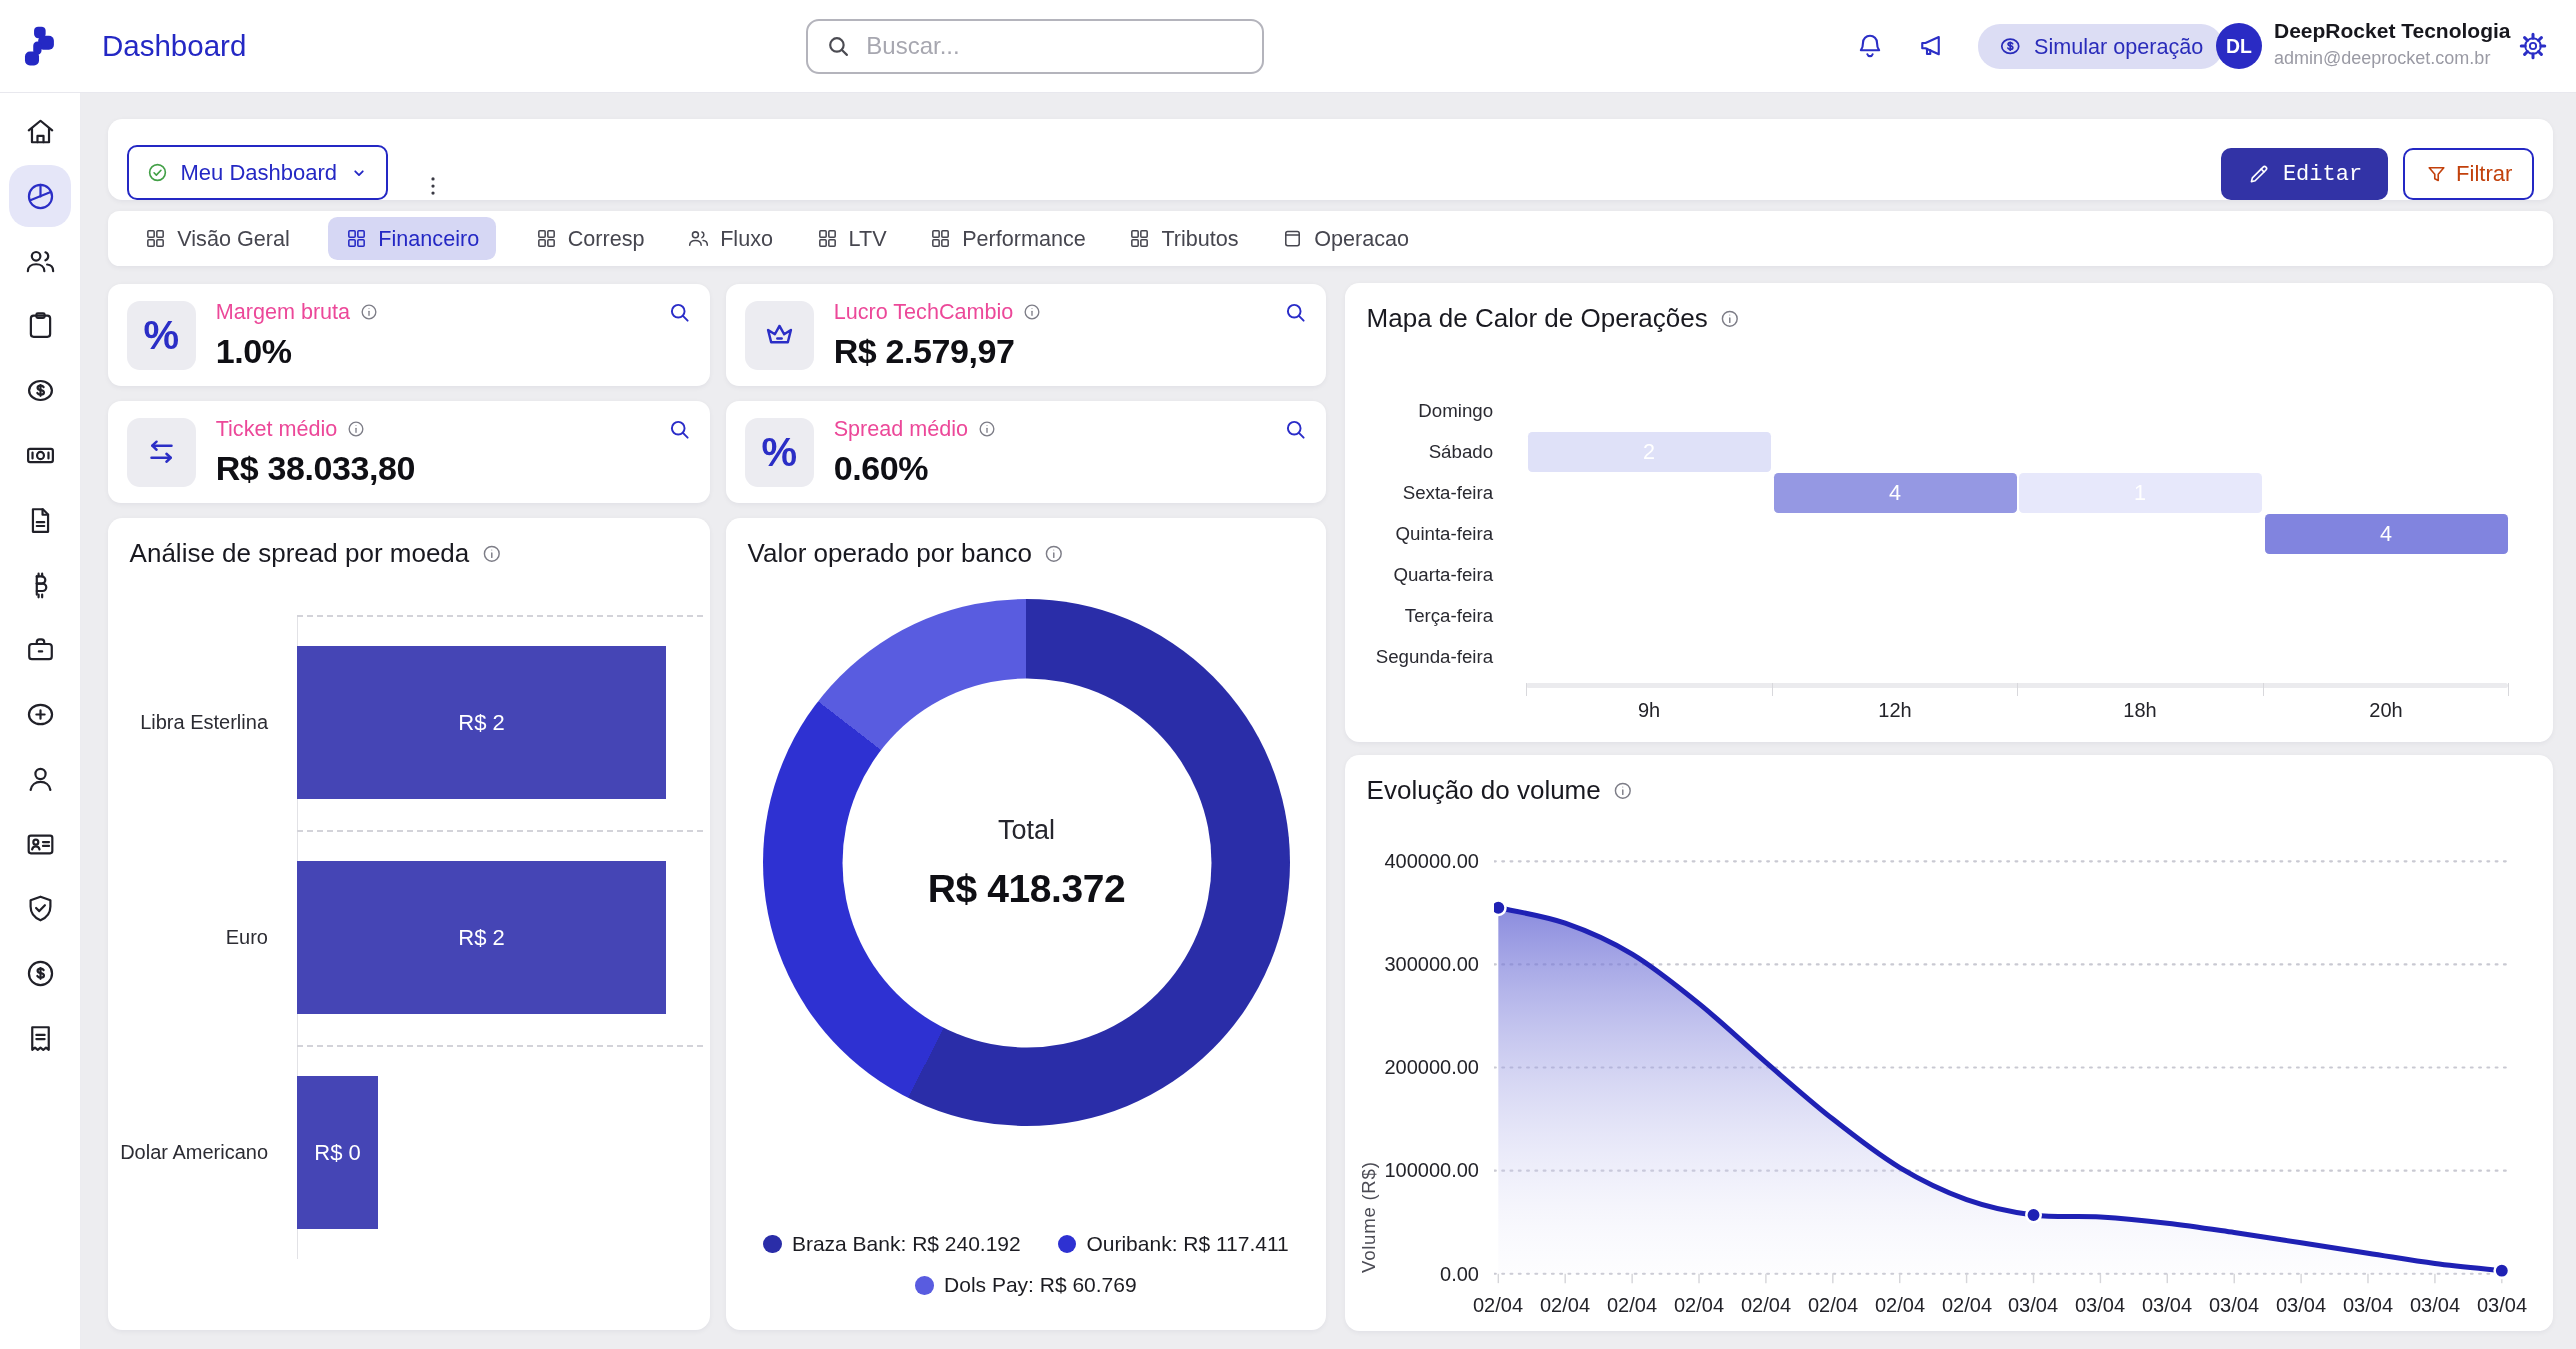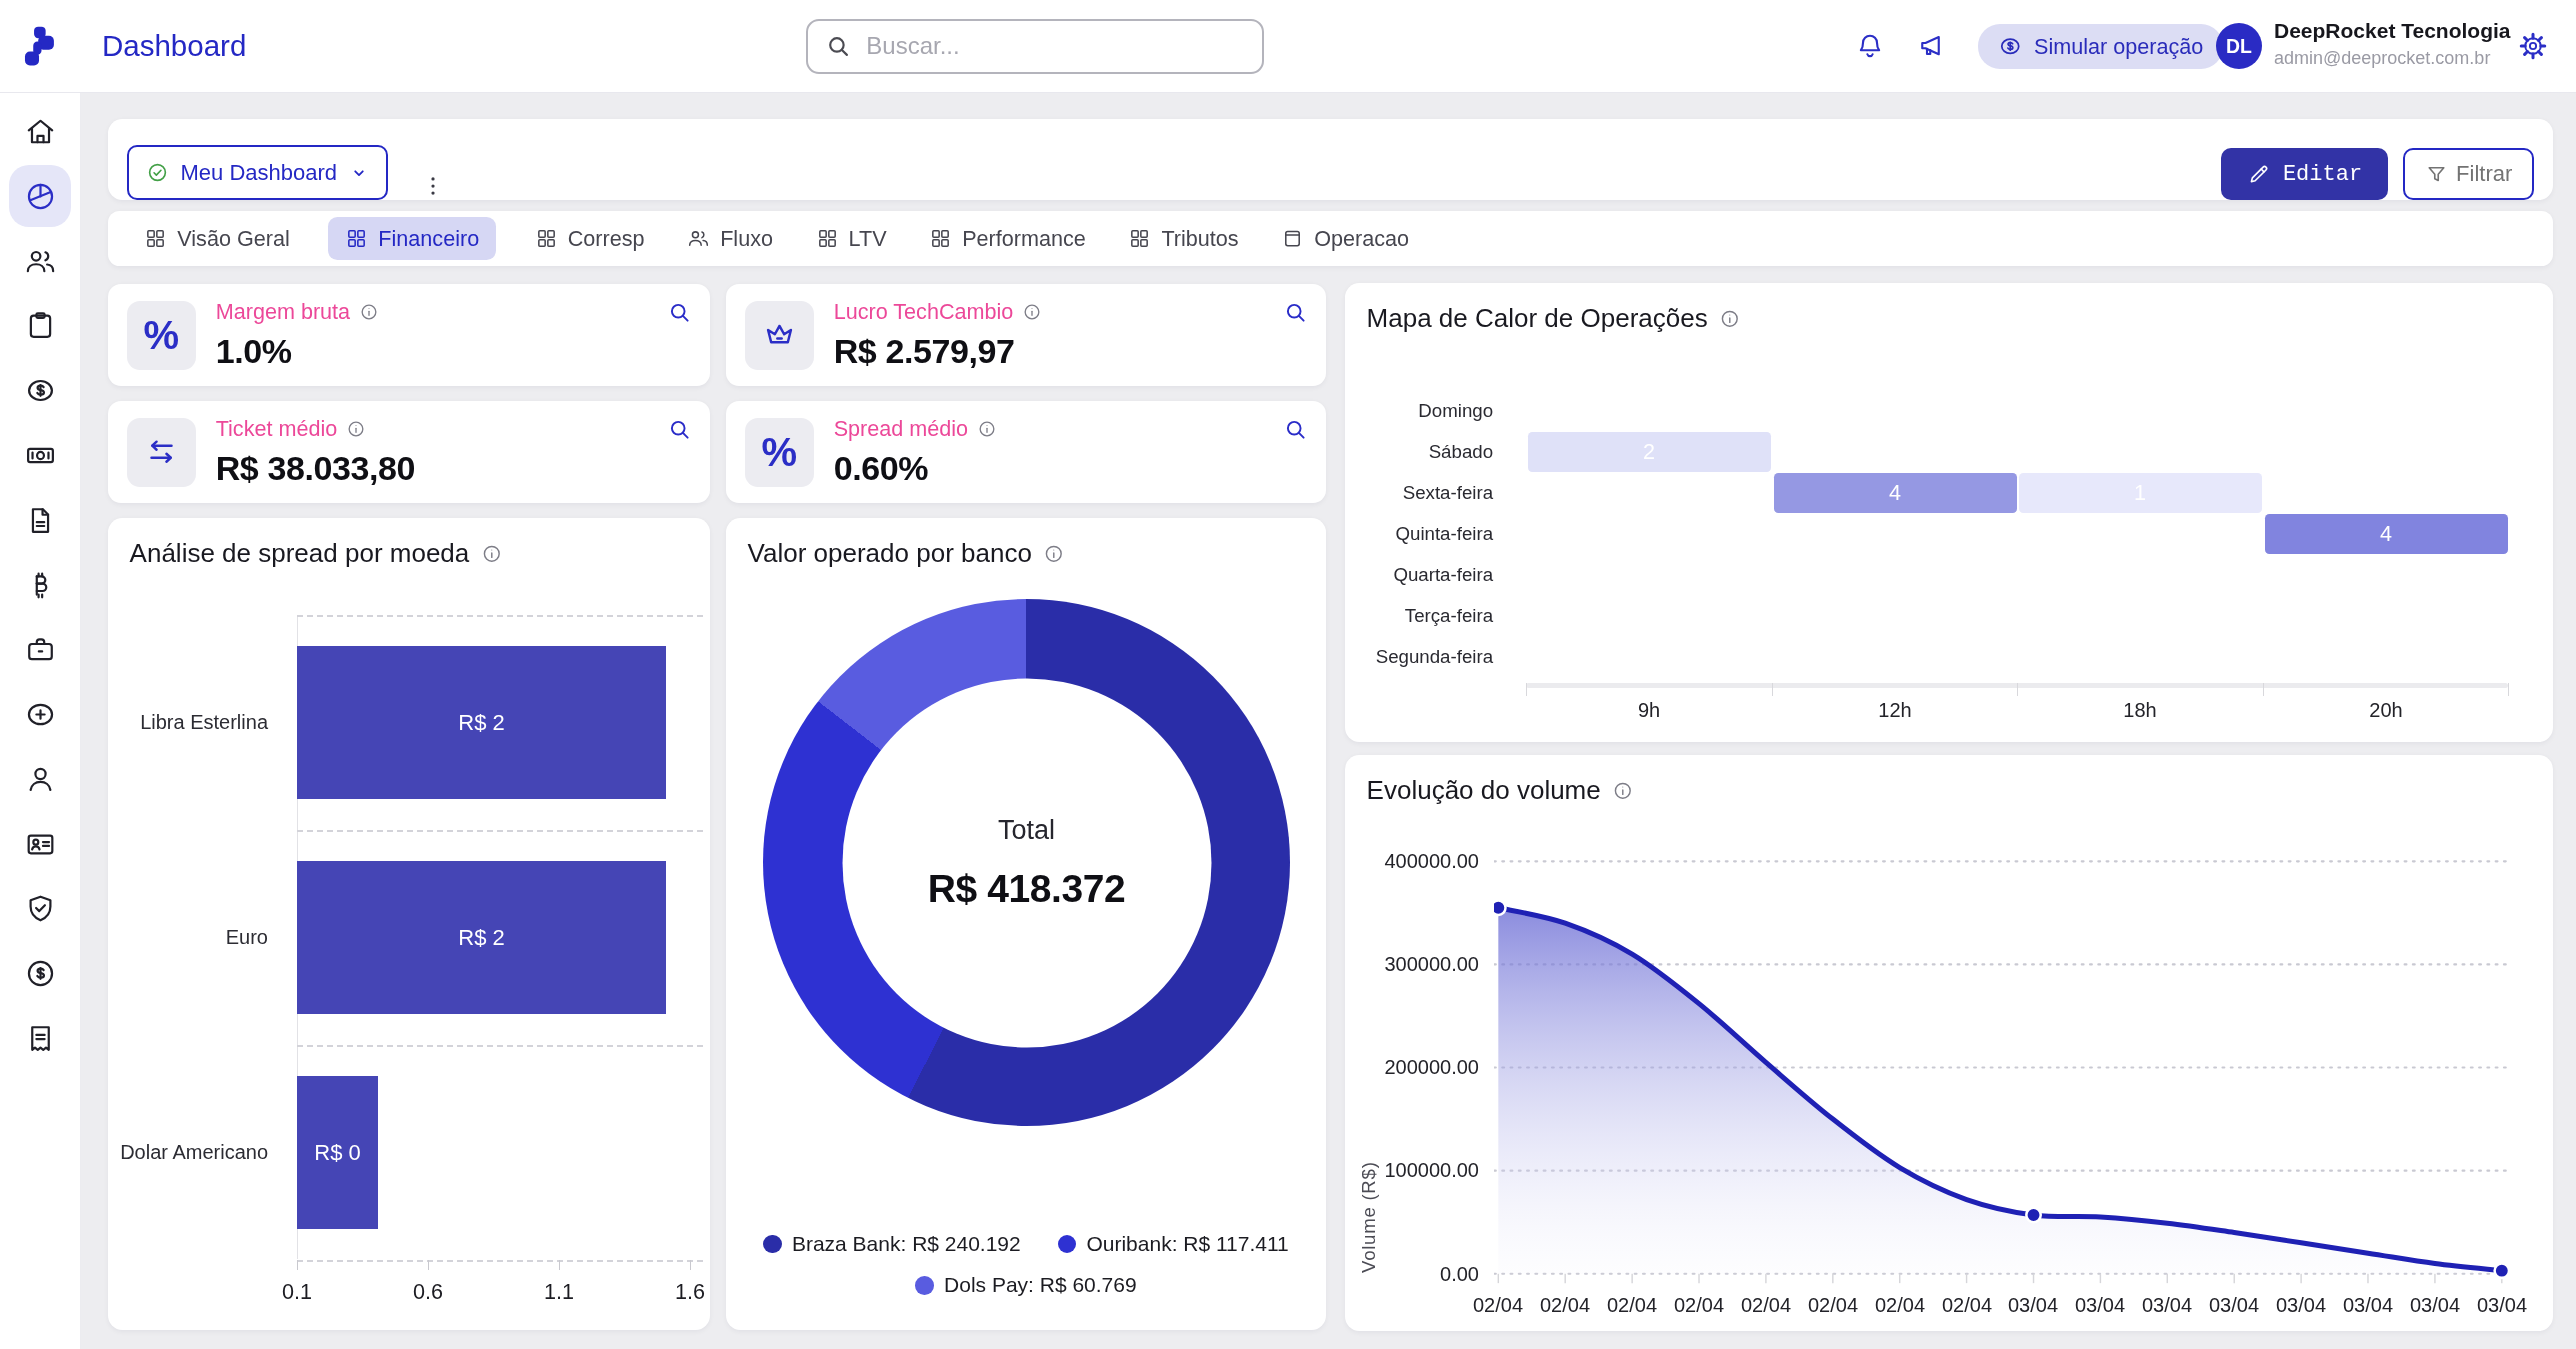--- a/index.html
+++ b/index.html
@@ -28,21 +28,21 @@
   
   .card{position:absolute;background:#fff;border-radius:14.4px;box-shadow:0 1.4px 5.8px rgba(25,25,60,.05);box-sizing:border-box;}
   .card-title{position:absolute;left:21.6px;top:20px;font-size:26px;color:#191920;display:flex;align-items:center;gap:11.5px;font-weight:500;}
   .info-ic{color:#7d7d87;}
 
   
   .toolbar{left:108px;top:119px;width:2445px;height:81px;display:flex;align-items:flex-end;padding:0 18.7px;}
   .dash-btn{height:55px;border:2.2px solid #2428c4;border-radius:10px;display:flex;align-items:center;gap:11.5px;padding:0 17.3px;color:#2428c4;font-size:22px;font-weight:500;background:#fff;font-family:inherit;}
   .kebab{margin-left:26px;color:#3a3a44;background:none;border:none;}
   .btn-edit{margin-left:auto;height:52px;background:#3233a6;color:#fff;border:none;border-radius:10px;display:flex;align-items:center;gap:13px;padding:0 26px;font-size:22px;font-family:Liberation Mono, monospace;}
-  .btn-filter{margin-left:14.4px;height:52px;background:#fff;color:#737373;border:2.2px solid #2428c4;border-radius:10px;display:flex;align-items:center;gap:8.6px;padding:0 20px;font-size:22px;font-family:inherit;}
+  .btn-filter{margin-left:14.4px;height:52px;background:#fff;color:#c2410c;border:2.2px solid #2428c4;border-radius:10px;display:flex;align-items:center;gap:8.6px;padding:0 20px;font-size:22px;font-family:inherit;}
 
   
   .tabsbar{left:108px;top:211px;width:2445px;height:55px;display:flex;align-items:center;padding:0 32px;gap:34px;border-radius:11.5px;}
   .tab{display:flex;align-items:center;gap:10px;font-size:21.6px;color:#46464f;height:43px;padding:0 4.3px;border-radius:9.4px;white-space:nowrap;}
   .tab.active{background:#d6d7f4;color:#2428c4;padding:0 17.3px;}
 
   
   .kpi-grid{position:absolute;left:108px;top:284px;width:1218px;display:grid;grid-template-columns:602px 600px;grid-auto-rows:102px;gap:15px 16px;}
   .kpi{position:relative;background:#fff;border-radius:13px;display:flex;align-items:center;padding:0 18.7px;gap:20px;box-sizing:border-box;box-shadow:0 1.4px 5.8px rgba(25,25,60,.05);}
   .kpi-iconbox{width:69px;height:69px;border-radius:13px;background:#ececf1;display:flex;align-items:center;justify-content:center;color:#2b2ec6;flex:0 0 auto;}
@@ -557,31 +557,20 @@
           <div class="spread-bar" style="width:369px;background:#4545b5;">
             <span>R$ 2</span>
           </div>
         </div>
         <div class="spread-row">
           <div class="spread-grid"></div>
           <div class="spread-label">Dolar Americano</div>
           <div class="spread-bar" style="width:81px;background:#4545b5;">
             <span>R$ 0</span>
           </div>
-        </div>
-        <div class="spread-row" style="height: 65px;">
-          <div class="spread-axis"></div>
-          <div class="spread-tick" style="left:189px"></div>
-          <div class="spread-ticklabel" style="left:153px">0.1</div>
-          <div class="spread-tick" style="left:320px"></div>
-          <div class="spread-ticklabel" style="left:284px">0.6</div>
-          <div class="spread-tick" style="left:451px"></div>
-          <div class="spread-ticklabel" style="left:415px">1.1</div>
-          <div class="spread-tick" style="left:582px"></div>
-          <div class="spread-ticklabel" style="left:546px">1.6</div>
         </div>
       </div>
   </div>
 
   <div class="card" id="donut-card">
     <div class="card-title">
       <span>Valor operado por banco</span>
       <span class="info-ic" id="ic-info1">
           <svg width="21.6" height="21.6" viewBox="0 0 24 24" fill="none" stroke="currentColor" stroke-width="1.6" stroke-linecap="round" stroke-linejoin="round">
             <circle cx="12" cy="12" r="8.2"></circle>

